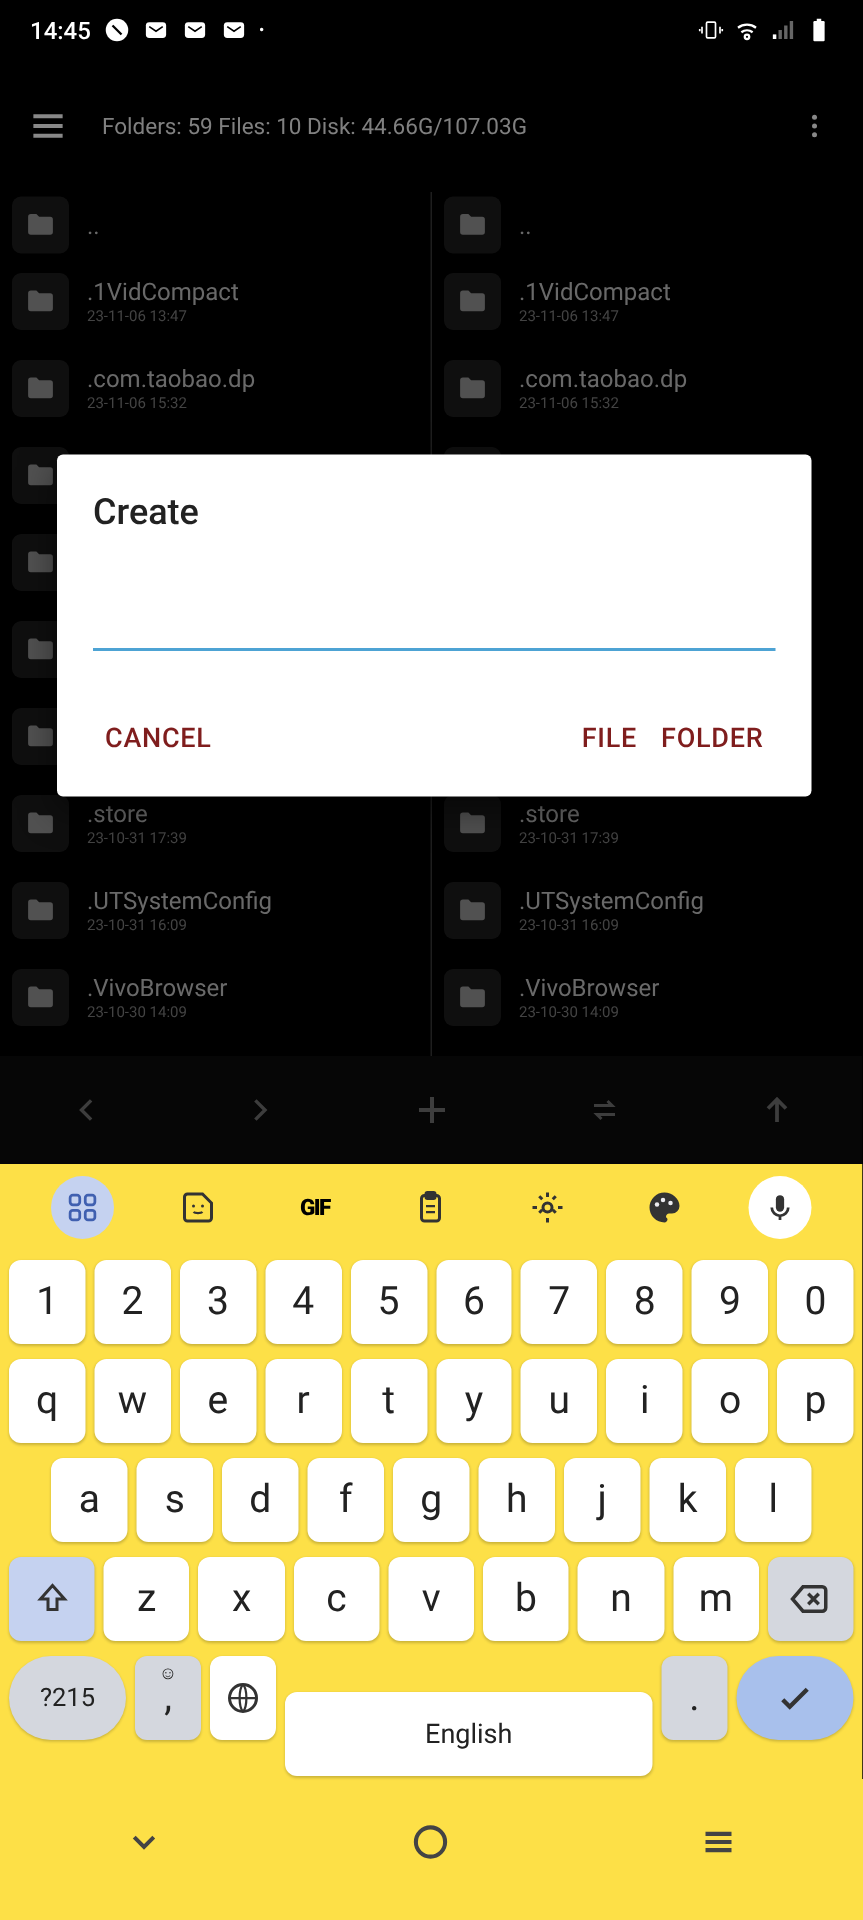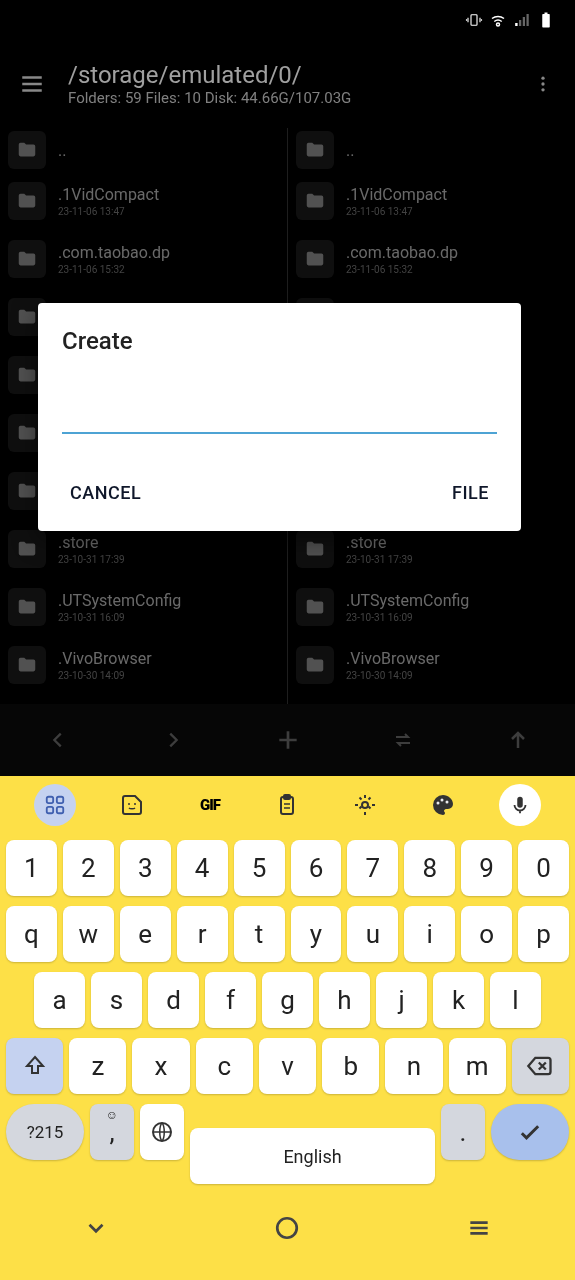--- a/index.html
+++ b/index.html
@@ -25,25 +25,25 @@
 .folder-icon { width: 38px; height: 38px; background: #1a1a1a; border-radius: 6px; display: flex; align-items: center; justify-content: center; }
 .file-info { margin-left: 12px; }
 .file-name { color: #b0b0b0; font-size: 16px; }
 .file-date { color: #707070; font-size: 10px; margin-top: 2px; }
 
 .dimmer { position: absolute; top: 128px; left: 0; right: 0; bottom: 504px; background: rgba(0,0,0,0.4); pointer-events: none; }
 
 .bottom-bar { position: absolute; left: 0; right: 0; bottom: 504px; height: 72px; background: #0a0a0a; display: flex; align-items: center; justify-content: space-around; }
 .bottom-btn { width: 40px; height: 40px; display: flex; align-items: center; justify-content: center; color: #666; }
 
-.dialog { position: absolute; top: 303px; left: 38px; right: 54px; background: #fff; border-radius: 4px; padding: 24px 24px 16px; box-shadow: 0 8px 24px rgba(0,0,0,0.5); }
+.dialog { position: absolute; top: 303px; left: 38px; right: 34px; background: #fff; border-radius: 4px; padding: 24px 24px 16px; box-shadow: 0 8px 24px rgba(0,0,0,0.5); }
 .dialog-title { font-size: 24px; color: #222; font-weight: 500; margin-bottom: 40px; }
 .dialog-input { width: 100%; border: none; border-bottom: 2px solid #4da3d4; font-size: 18px; padding: 8px 4px; outline: none; margin-bottom: 36px; }
 .dialog-buttons { display: flex; }
-.dialog-btn { background: none; border: none; color: #0f172a; font-size: 18px; font-weight: 500; padding: 12px 8px; letter-spacing: 0.5px; }
+.dialog-btn { background: none; border: none; color: #7f1d1d; font-size: 18px; font-weight: 500; padding: 12px 8px; letter-spacing: 0.5px; }
 .dialog-btn.cancel { }
 .spacer { flex: 1; }
 .dialog-btn.file { }
 
 .keyboard { position: absolute; bottom: 0; left: 0; right: 0; height: 504px; background: #fde047; }
 .kb-toolbar { height: 58px; display: flex; align-items: center; justify-content: space-around; padding: 0 16px; }
 .kb-tool { width: 42px; height: 42px; display: flex; align-items: center; justify-content: center; border-radius: 21px; }
 .kb-tool.active { background: #c5d2f0; }
 .kb-tool.mic { background: #fff; }
 
@@ -62,20 +62,40 @@
 .comma-sup { position: absolute; top: 4px; font-size: 12px; }
 .key.comma, .key.dot { position: relative; }
 
 .nav-bar { height: 56px; display: flex; align-items: center; justify-content: space-around; }
 .nav-btn { width: 40px; height: 40px; display: flex; align-items: center; justify-content: center; }
 </style>
 </head>
 <body>
 
 <div class="status-bar">
+  <div class="status-left">
+    <span>14:45</span>
+    <svg class="status-icon" viewBox="0 0 24 24">
+        <circle cx="12" cy="12" r="10" fill="#fff"></circle>
+        <path d="M8 8 L16 16" stroke="#000" stroke-width="2"></path>
+      </svg>
+    <svg class="status-icon" viewBox="0 0 24 24">
+        <rect x="3" y="5" width="18" height="14" rx="3" fill="#fff"></rect>
+        <path d="M6 9l6 4 6-4" stroke="#000" stroke-width="1.5" fill="none"></path>
+      </svg>
+    <svg class="status-icon" viewBox="0 0 24 24">
+        <rect x="3" y="5" width="18" height="14" rx="3" fill="#fff"></rect>
+        <path d="M6 9l6 4 6-4" stroke="#000" stroke-width="1.5" fill="none"></path>
+      </svg>
+    <svg class="status-icon" viewBox="0 0 24 24">
+        <rect x="3" y="5" width="18" height="14" rx="3" fill="#fff"></rect>
+        <path d="M6 9l6 4 6-4" stroke="#000" stroke-width="1.5" fill="none"></path>
+      </svg>
+    <span style="color:#fff;font-size:10px">•</span>
+  </div>
   <div class="status-right">
     <svg class="status-icon" viewBox="0 0 24 24">
         <rect x="8" y="5" width="8" height="14" rx="1" fill="none" stroke="#fff" stroke-width="1.5"></rect>
         <path d="M4 9v6M2 11v2M20 9v6M22 11v2" stroke="#fff" stroke-width="1.5"></path>
       </svg>
     <svg class="status-icon" viewBox="0 0 24 24">
         <path d="M12 20a2 2 0 100-4 2 2 0 000 4zm-5-6a8 8 0 0110 0M4 10a13 13 0 0116 0" fill="none" stroke="#fff" stroke-width="2"></path>
       </svg>
     <svg class="status-icon" viewBox="0 0 24 24">
         <path d="M3 20h3v-4H3zm5 0h3v-8H8zm5 0h3V8h-3zm5 0h3V4h-3z" fill="#666"></path>
@@ -88,21 +108,20 @@
   </div>
 </div>
 
 <div class="header">
   <div class="menu-icon">
     <svg width="26" height="26" viewBox="0 0 24 24">
         <path d="M3 6h18M3 12h18M3 18h18" stroke="#888" stroke-width="2.5"></path>
       </svg>
   </div>
   <div class="header-text">
-    <div class="header-path">/storage/emulated/0/</div>
     <div class="header-stats">Folders: 59  Files: 10  Disk: 44.66G/107.03G</div>
   </div>
   <div class="more-icon">
     <svg width="20" height="20" viewBox="0 0 24 24">
         <circle cx="12" cy="5" r="2" fill="#888"></circle>
         <circle cx="12" cy="12" r="2" fill="#888"></circle>
         <circle cx="12" cy="19" r="2" fill="#888"></circle>
       </svg>
   </div>
 </div>
@@ -354,20 +373,21 @@
 
 <div class="dimmer"></div>
 
 <div class="dialog">
   <div class="dialog-title">Create</div>
   <input class="dialog-input" type="text" value="" style="">
   <div class="dialog-buttons">
     <button class="dialog-btn cancel">CANCEL</button>
     <div class="spacer"></div>
     <button class="dialog-btn file">FILE</button>
+    <button class="dialog-btn">FOLDER</button>
   </div>
 </div>
 
 <div class="keyboard">
   <div class="kb-toolbar">
     <div class="kb-tool active">
         <svg width="22" height="22" viewBox="0 0 24 24">
           <rect x="3" y="3" width="7" height="7" rx="2" fill="none" stroke="#4060b0" stroke-width="2"></rect>
           <rect x="14" y="3" width="7" height="7" rx="2" fill="none" stroke="#4060b0" stroke-width="2"></rect>
           <rect x="3" y="14" width="7" height="7" rx="2" fill="none" stroke="#4060b0" stroke-width="2"></rect>

